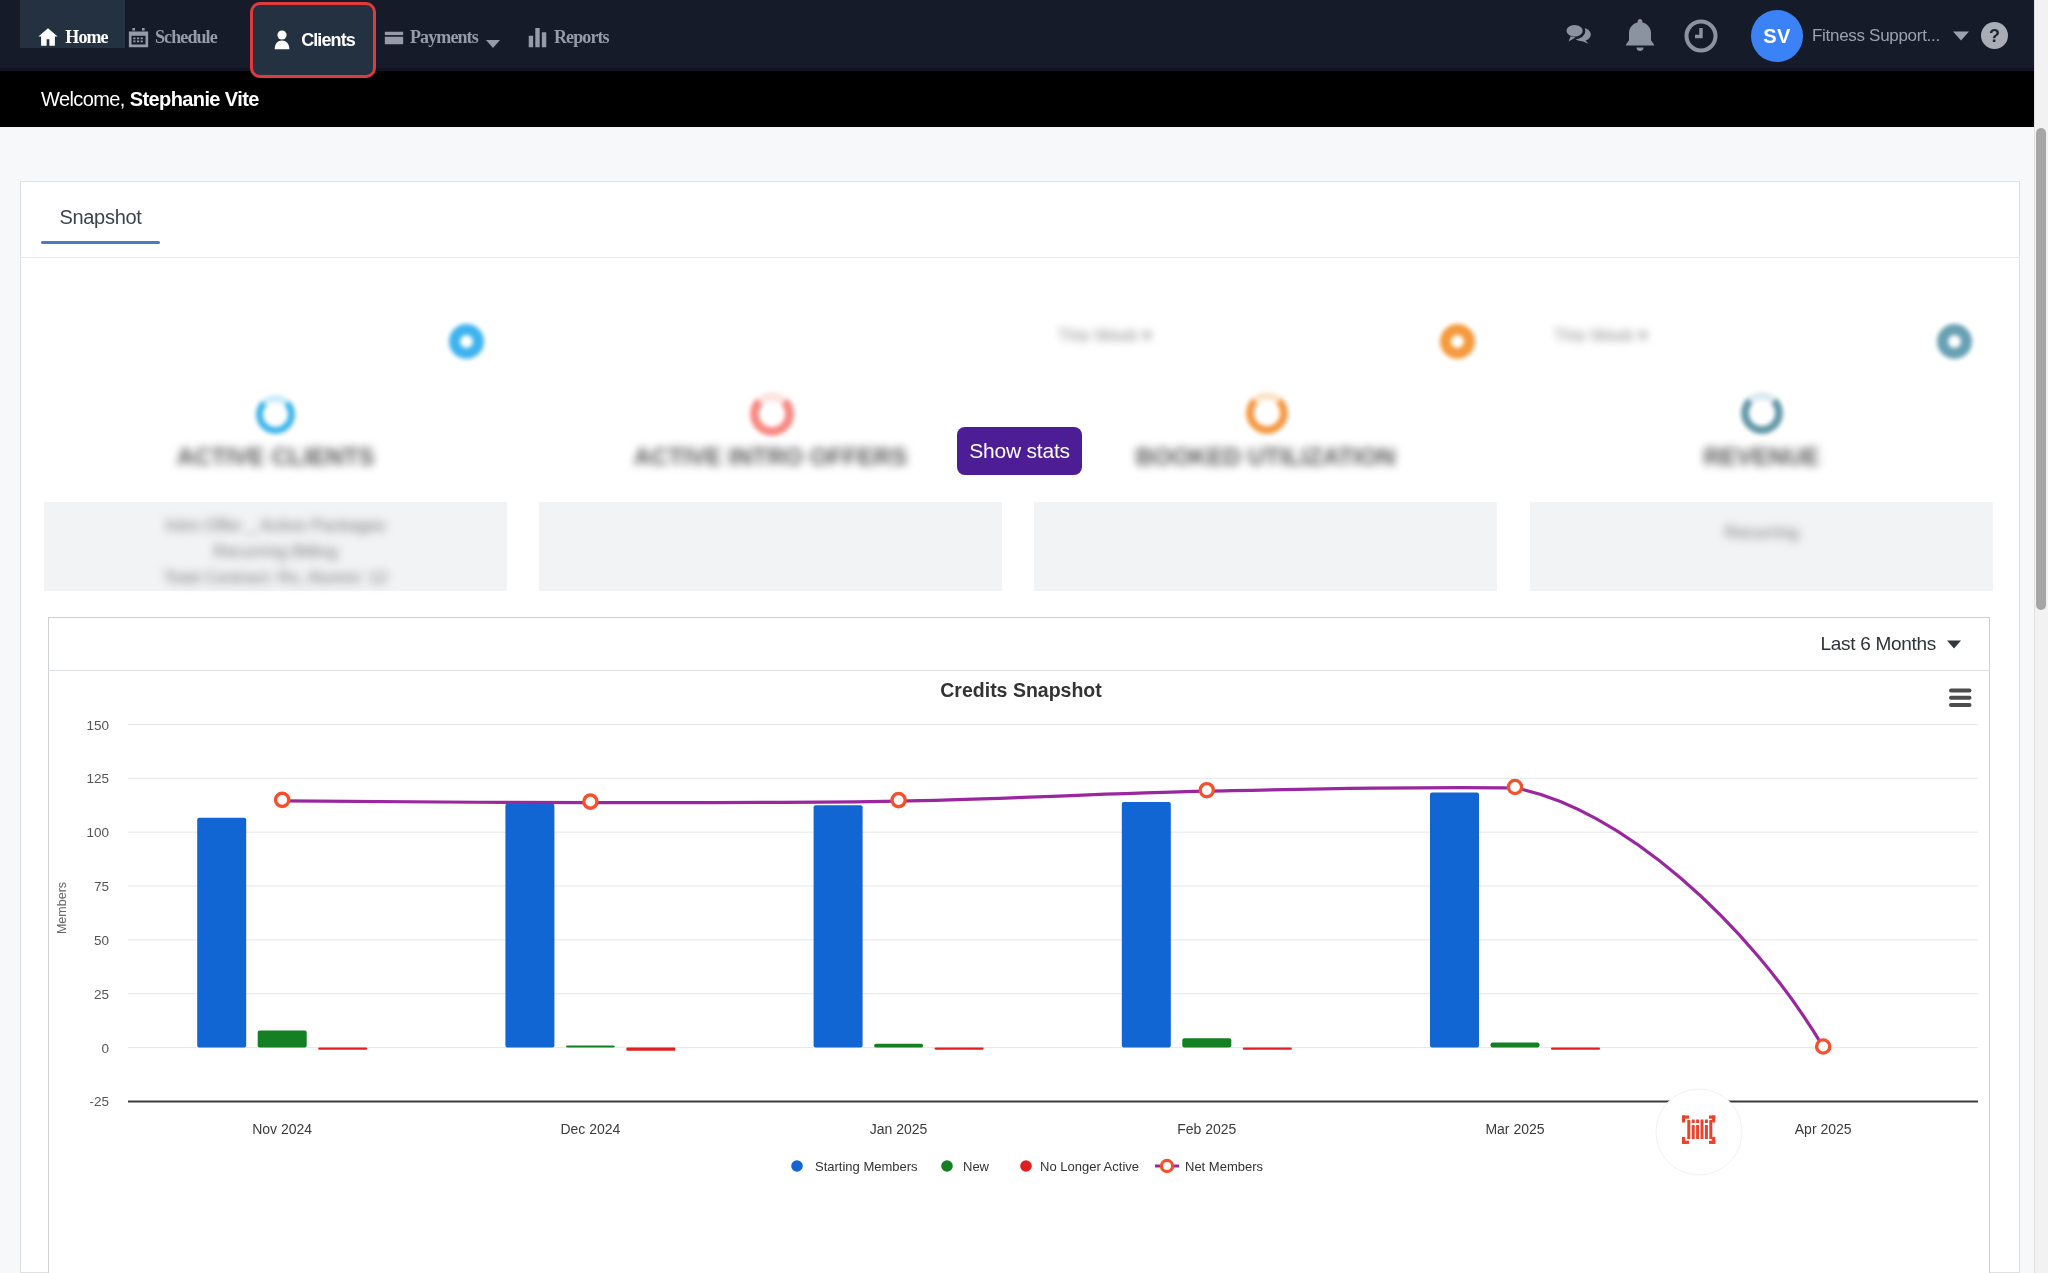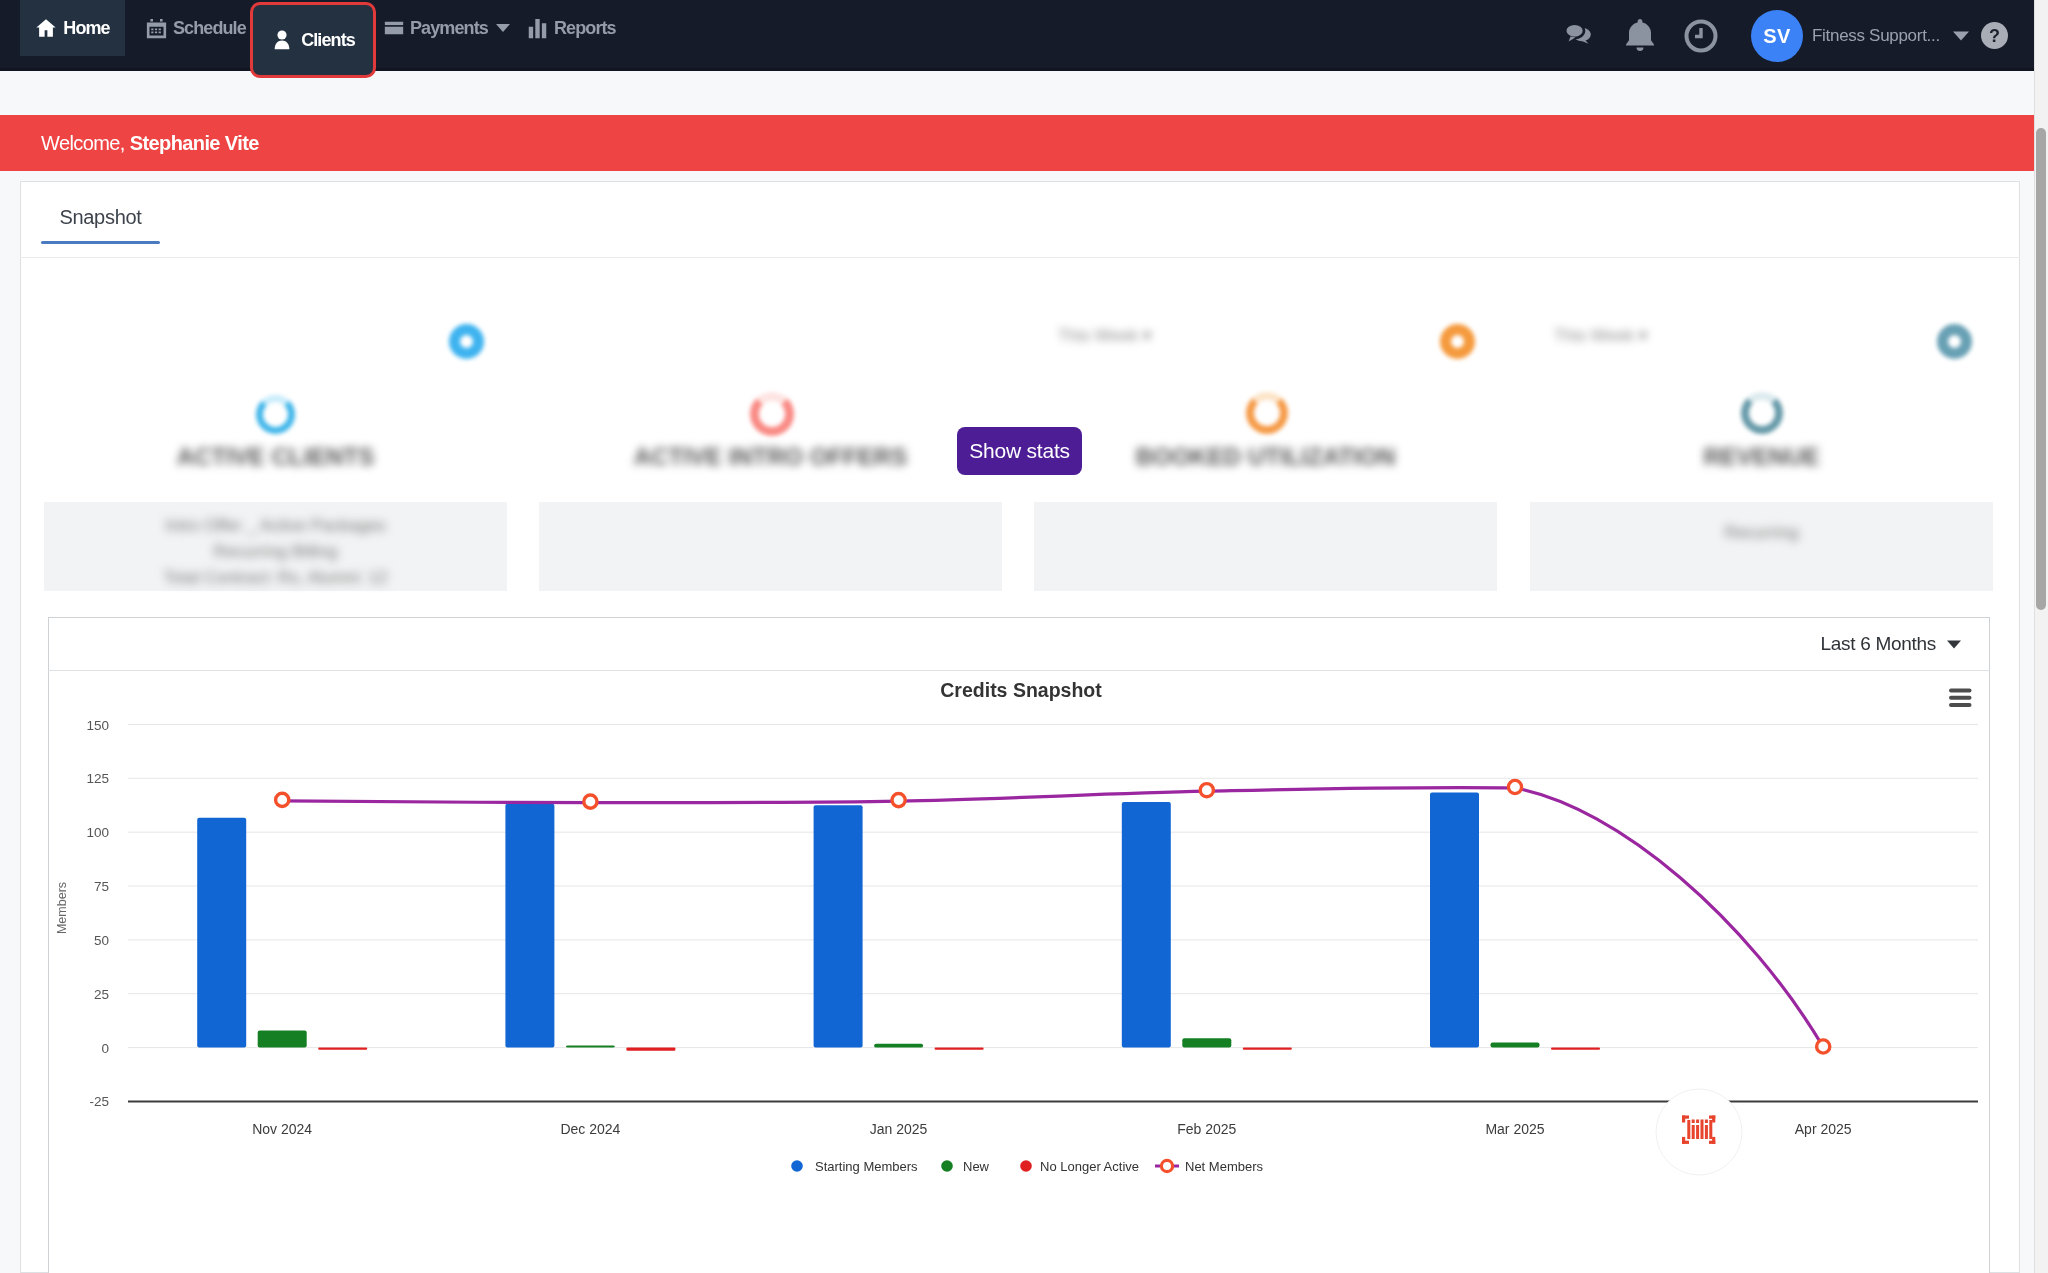--- a/index.html
+++ b/index.html
@@ -1,29 +1,29 @@
 <!DOCTYPE html>
 <html><head>
 <meta charset="utf-8">
 <style>
 * { margin:0; padding:0; box-sizing:border-box; }
 html,body { width:2048px; height:1273px; overflow:hidden; font-family:"Liberation Sans", sans-serif; background:#f7f8f9; }
 
 
 #nav { position:absolute; left:0; top:0; width:2034px; height:71px; background:#161b29; border-bottom:3px solid #111521; }
-.navitem { position:absolute; top:0; height:56px; display:flex; align-items:center; color:#959ca9; font-size:18px; font-weight:700; letter-spacing:-0.9px; }
+.navitem { position:absolute; top:0; height:48px; display:flex; align-items:flex-end; color:#959ca9; font-size:18px; font-weight:700; letter-spacing:-0.9px;font-family:Liberation Serif, serif; }
 .navitem svg { margin-right:6px; }
 #home { left:20px; width:105px; background:#233140; color:#ffffff; justify-content:center; }
 #clientsbox { position:absolute; left:250px; top:2px; width:126px; height:76px; border:3px solid #e23a3a; border-radius:10px; background:#233140; display:flex; align-items:center; justify-content:center; color:#fff; font-size:18px; font-weight:700; letter-spacing:-0.9px; z-index:5; }
 #clientsbox svg { margin-right:8px; }
 #avatar { position:absolute; left:1751px; top:10px; width:52px; height:52px; border-radius:50%; background:#3b82f6; color:#fff; font-size:20px; font-weight:700; display:flex; align-items:center; justify-content:center; letter-spacing:0.5px; }
 #acctname { position:absolute; left:1812px; top:0; height:72px; display:flex; align-items:center; color:#9aa1ad; font-size:17px; letter-spacing:-0.3px; }
 
 
-#bluebar { position:absolute; left:0; top:71px; width:2034px; height:56px; background:#ef4444; color:#fff;margin-top:44px; }
+#bluebar { position:absolute; left:0; top:71px; width:2034px; height:56px; background:#000000; color:#fff; }
 #welcome { position:absolute; left:41px; top:0; height:56px; display:flex; align-items:center; font-size:20px; letter-spacing:-0.6px; }
 #datetime { position:absolute; right:33px; top:0; height:56px; display:flex; align-items:center; font-size:20px; letter-spacing:-0.3px; }
 
 
 #maincard { position:absolute; left:20px; top:181px; width:2000px; height:1092px; background:#fff; border:1px solid #dee1e4; }
 #tabrow { position:absolute; left:20px; top:181px; width:2000px; height:77px; border-bottom:1px solid #e7e9ea; }
 #tabitem { position:absolute; left:41px; top:181px; width:119px; height:77px; padding-bottom:4px; display:flex; align-items:center; justify-content:center; color:#3d434c; font-size:20px; letter-spacing:-0.3px; }
 #tabline { position:absolute; left:41px; top:241px; width:119px; height:3px; background:#4a7ac0; border-radius:2px; }
 
 
@@ -49,21 +49,21 @@
 </head>
 <body>
 
 <div id="nav">
   <div class="navitem" id="home">
     <svg width="22" height="22" viewBox="0 0 24 24" fill="#fff">
         <path d="M12 2.5 1.5 11.5h3v10h6v-7h3v7h6v-10h3z"></path>
       </svg>
     Home
   </div>
-  <div class="navitem" style="left:146px;">
+  <div class="navitem" style="left:128px;">
     <svg width="21" height="21" viewBox="0 0 24 24" fill="#959ca9">
         <path d="M5 1h3v3H5zM16 1h3v3h-3zM1 5h22v18H1zm3 5v10h16V10z"></path>
         <path d="M6 12h2.6v2H6zm4.2 0h2.6v2h-2.6zm4.2 0H17v2h-2.6zM6 15.5h2.6v2H6zm4.2 0h2.6v2h-2.6zm4.2 0H17v2h-2.6z"></path>
       </svg>
     Schedule
   </div>
   <div class="navitem" style="left:384px;">
     <svg width="20" height="20" viewBox="0 0 24 24" fill="#959ca9">
         <path d="M1 4.5h22v4H1z"></path>
         <path d="M1 10.5h22v9H1z"></path>

